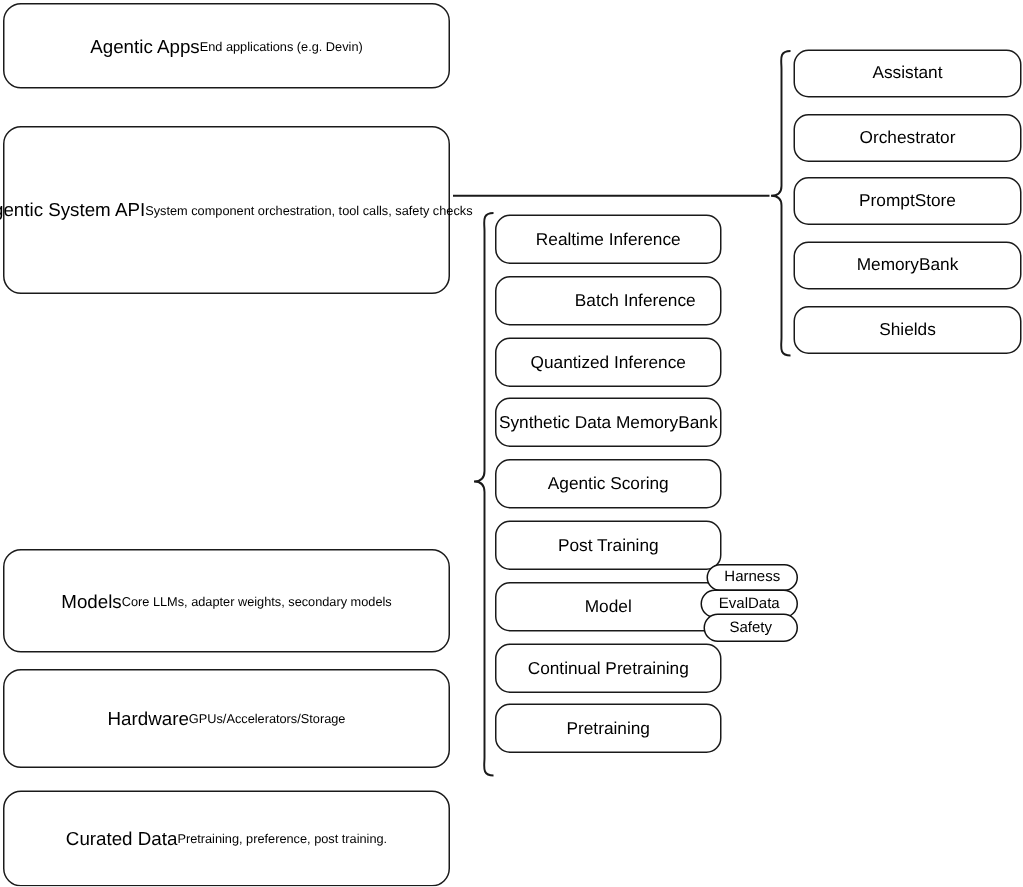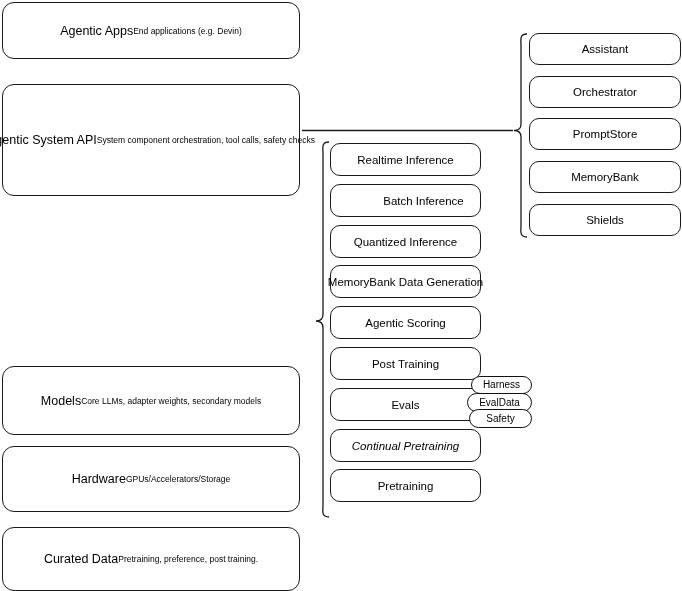--- a/index.html
+++ b/index.html
@@ -156,32 +156,32 @@
   <div class="box mid-box" style="top:143px;">
     <div class="title">Realtime Inference</div>
   </div>
   <div class="box mid-box" style="top:184px;padding-left:36px;">
     <div class="title">Batch Inference</div>
   </div>
   <div class="box mid-box" style="top:225px;">
     <div class="title">Quantized Inference</div>
   </div>
   <div class="box mid-box" style="top:265px;">
-    <div class="title">MemoryBank Data Generation</div>
+    <div class="title">Synthetic Data MemoryBank</div>
   </div>
   <div class="box mid-box" style="top:306px;">
     <div class="title">Agentic Scoring</div>
   </div>
   <div class="box mid-box" style="top:347px;">
     <div class="title">Post Training</div>
   </div>
   <div class="box mid-box" style="top:388px;">
-    <div class="title">Evals</div>
-  </div>
-  <div class="box mid-box" style="top:429px;font-style:italic;">
+    <div class="title">Model</div>
+  </div>
+  <div class="box mid-box" style="top:429px;">
     <div class="title">Continual Pretraining</div>
   </div>
   <div class="box mid-box" style="top:469px;">
     <div class="title">Pretraining</div>
   </div>
 
   <div class="pill" style="left:471px; top:376px; width:61px; height:18px;">
     <span>Harness</span>
   </div>
   <div class="pill" style="left:467px; top:393px; width:65px; height:19px;">

